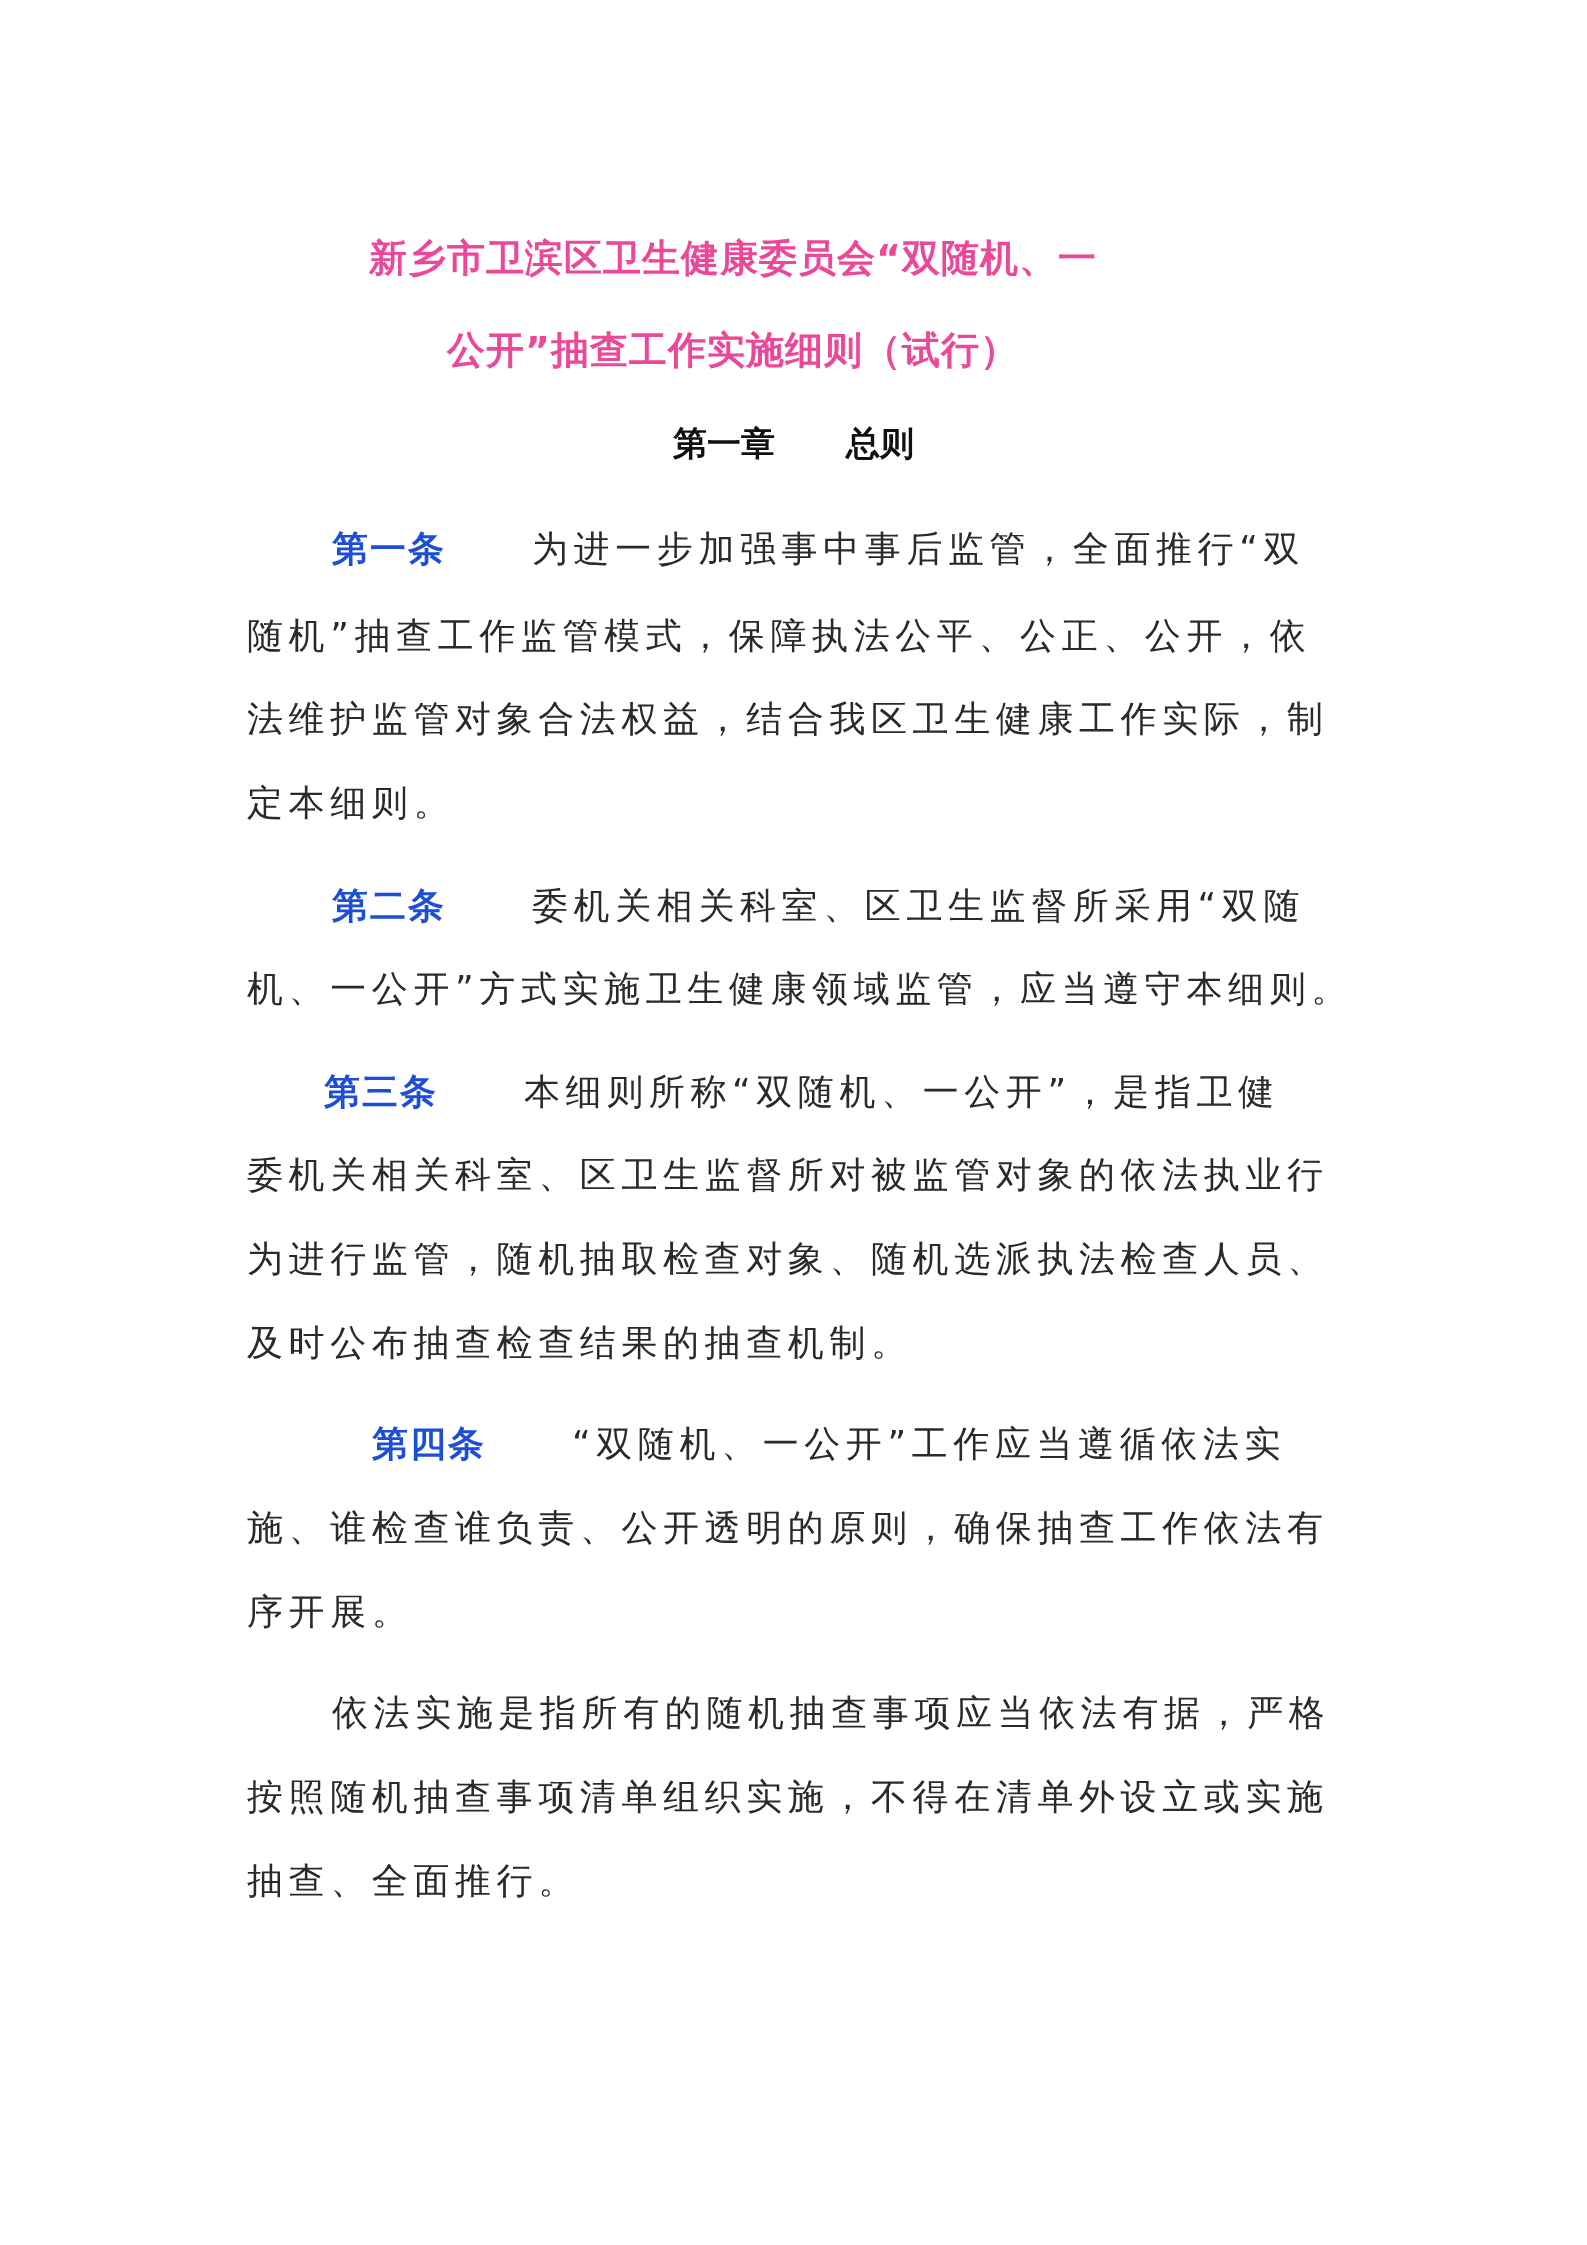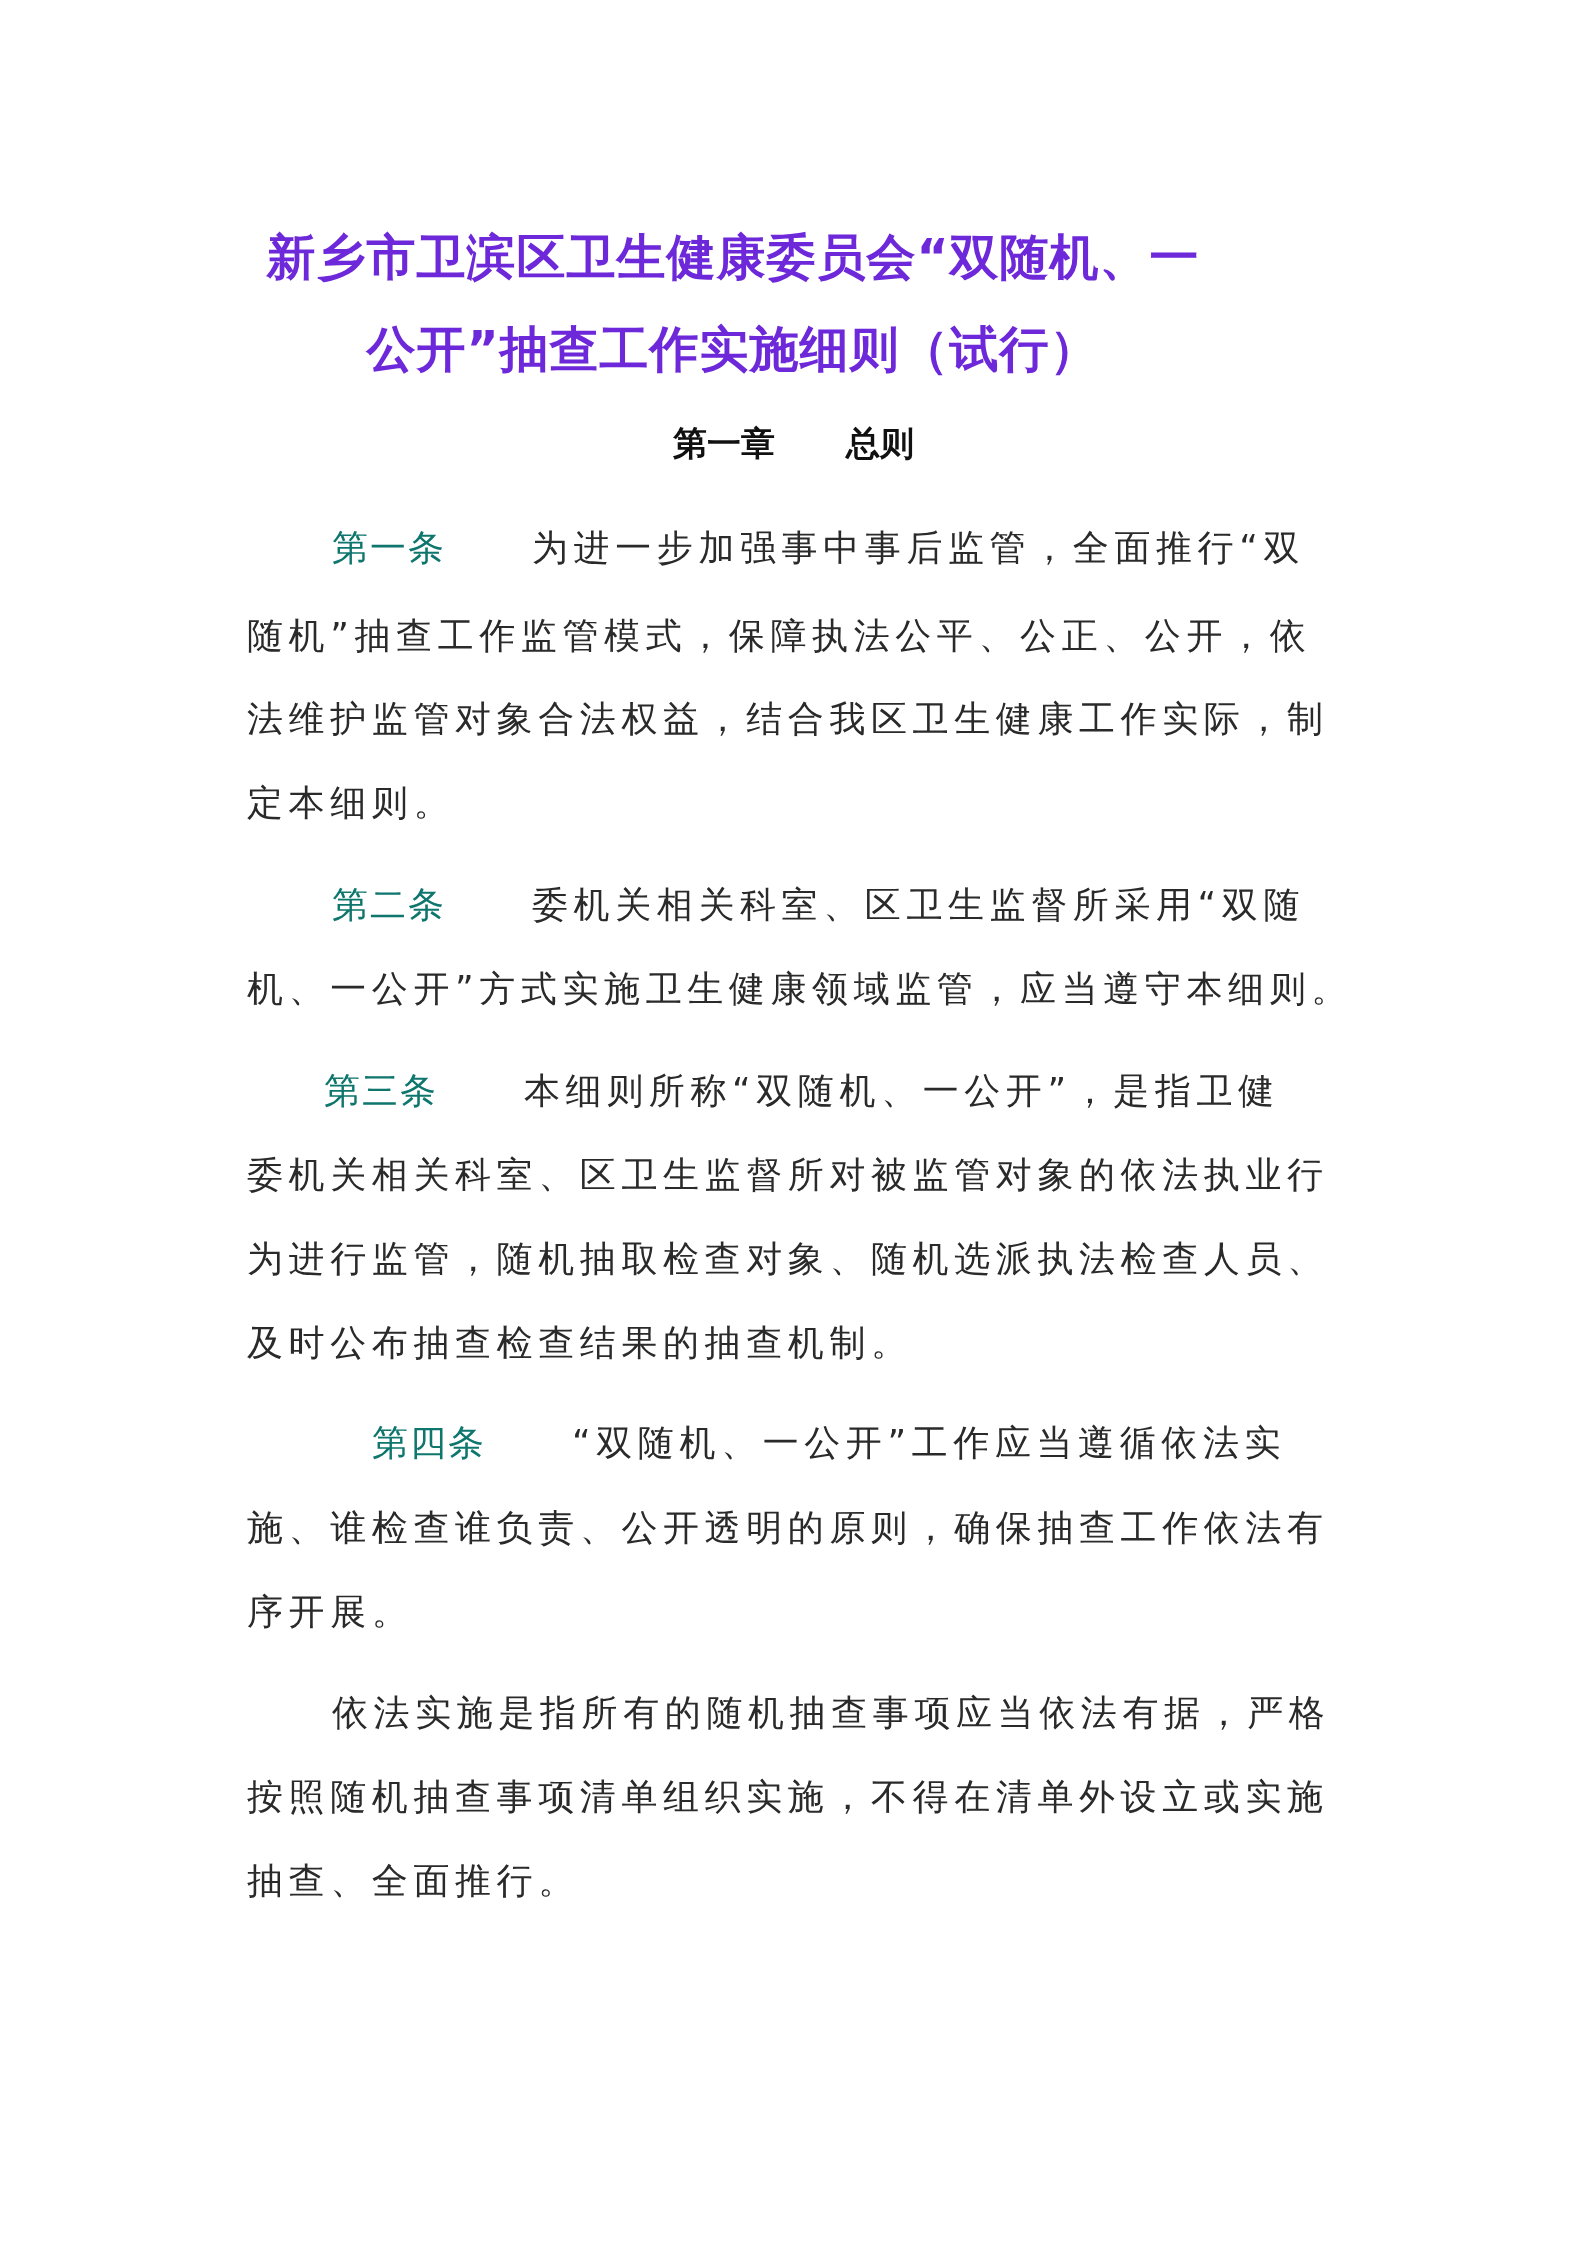--- a/index.html
+++ b/index.html
@@ -22,23 +22,23 @@
       height: 2245px;
       background: #ffffff;
     }
     .title-line {
       position: absolute;
       left: 0;
       width: 1466px;
       text-align: center;
       font-family: "DejaVu Sans", "Liberation Sans", sans-serif;
       font-weight: bold;
-      font-size: 49px;
+      font-size: 38px;
       line-height: 60px;
-      color: #6d28d9;
+      color: #ec4899;
       letter-spacing: 1px;
       white-space: nowrap;
     }
     .chapter {
       position: absolute;
       left: 0;
       width: 1587px;
       text-align: center;
       font-family: "DejaVu Serif", "Liberation Serif", serif;
       font-weight: bold;
@@ -53,22 +53,22 @@
       width: 1110px;
       font-family: "DejaVu Sans", "Liberation Sans", sans-serif;
       font-size: 36px;
       line-height: 46px;
       color: #2a2a2a;
       white-space: nowrap;
       letter-spacing: 5.6px;
     }
     .line .art {
       font-family: "DejaVu Serif", "Liberation Serif", serif;
-      font-weight: normal;
-      color: #0f766e;
+      font-weight: bold;
+      color: #1d4ed8;
       letter-spacing: 2px;
     }
     .line .gap {
       display: inline-block;
       width: 86px;
     }
   </style>
 </head>
 <body>
 

